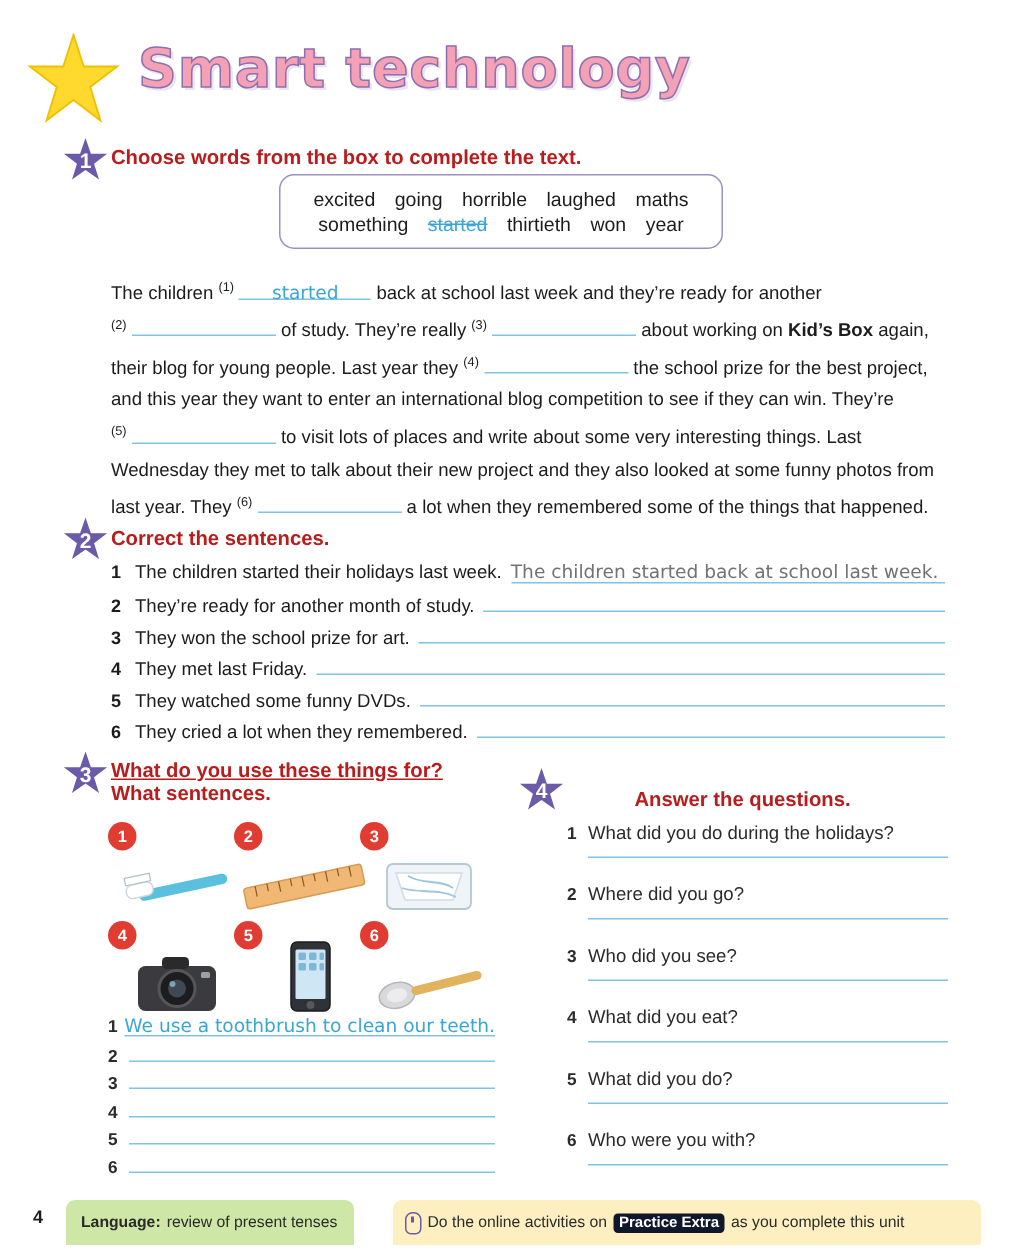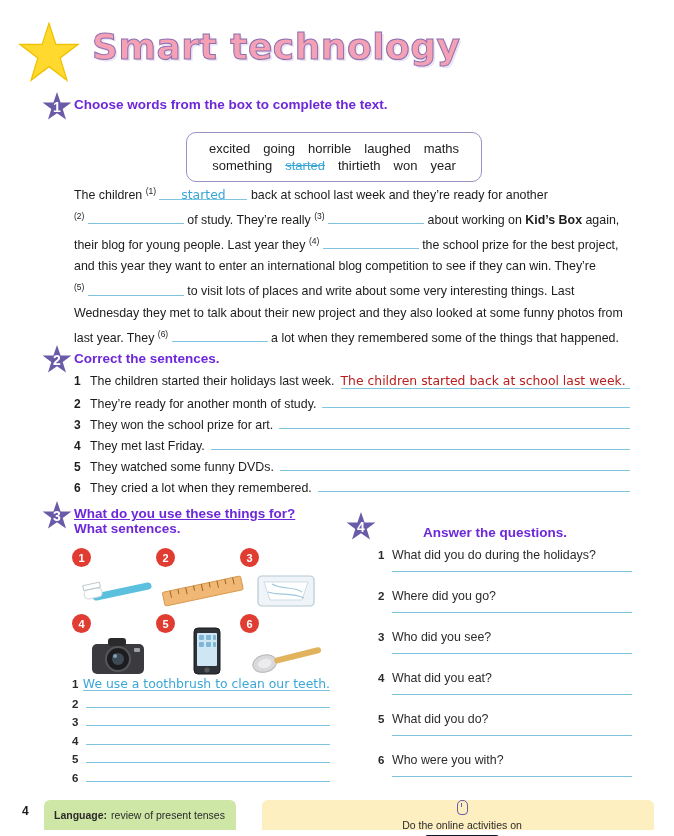--- a/index.html
+++ b/index.html
@@ -51,27 +51,27 @@
     align-items: center;
     justify-content: center;
     background: #6a5aa8;
     clip-path: polygon(50% 0%, 62% 35%, 98% 35%, 69% 57%, 80% 92%, 50% 71%, 20% 92%, 31% 57%, 2% 35%, 38% 35%);
   }
 
   .section-heading {
     position: absolute;
     font-size: 13.5px;
     font-weight: bold;
-    color: #6d28d9;
+    color: #b91c1c;
   }
 
   
   .word-box {
     position: absolute;
-    left: 186px; top: 132px;
+    left: 186px; top: 116px;
     width: 294px; height: 48px;
     border: 1.5px solid #9c8fc4;
     border-radius: 10px;
     background: #ffffff;
     display: flex;
     flex-direction: column;
     align-items: center;
     justify-content: center;
     gap: 2px;
   }
@@ -127,21 +127,21 @@
   }
   .ex2-num { width: 16px; font-weight: bold; font-size: 12px; }
   .ex2-text { white-space: nowrap; }
   .ex2-rule {
     flex: 1;
     border-bottom: 1px solid #7fc4e0;
     margin-left: 6px;
     height: 13px;
   }
   .ex2-answer {
-    color: #b91c1c;
+    color: #737373;
     font-family: "DejaVu Sans", sans-serif;
     border-bottom: 1px solid #7fc4e0;
     margin-left: 6px;
     flex: 1;
     height: 15px;
     white-space: nowrap;
   }
 
   
   .pic-grid {
@@ -230,21 +230,20 @@
     width: 392px; height: 30px;
     background: #fdefc0;
     border-radius: 6px 6px 0 0;
     font-size: 10.5px;
     display: flex;
     align-items: center;
     padding-left: 8px;
     box-sizing: border-box;
     color: #2b2b2b;
     gap: 4px;
-    flex-direction: column;
   }
   .mouse-icon {
     width: 9px; height: 13px;
     border: 1.2px solid #6a5aa8;
     border-radius: 5px 5px 4px 4px;
     position: relative;
     flex: none;
   }
   .mouse-icon::after {
     content: "";

